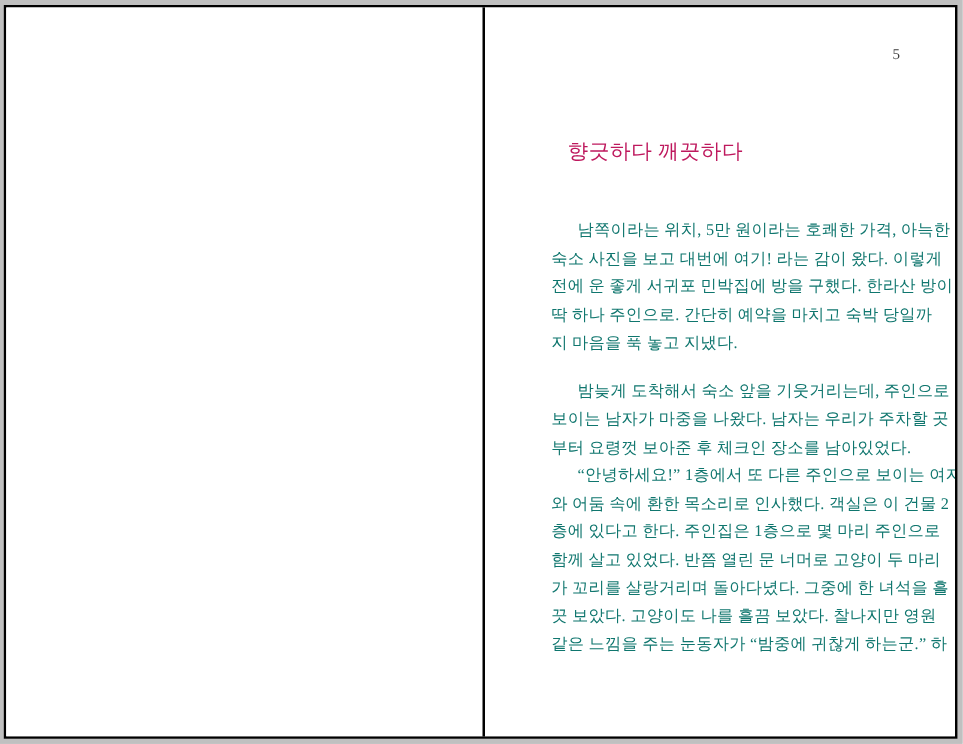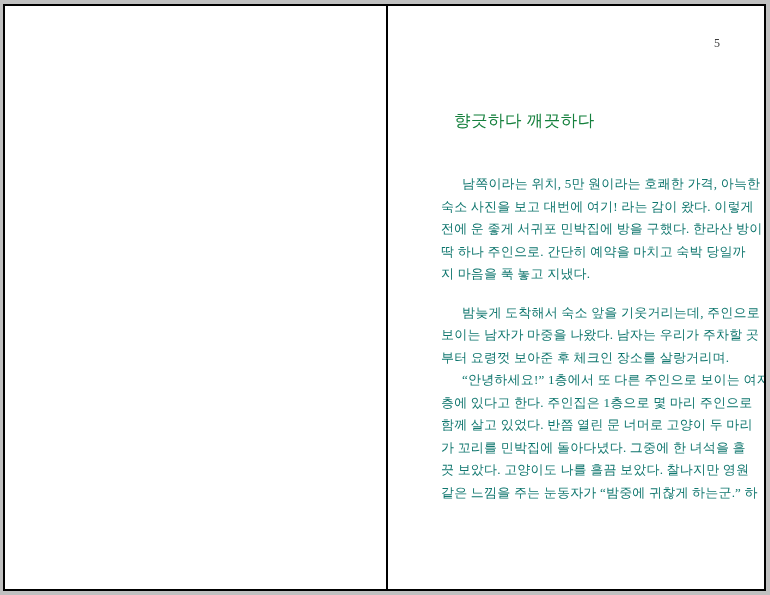--- a/index.html
+++ b/index.html
@@ -52,21 +52,21 @@
     color: #3c3c3c;
   }
   .chapter-title {
     position: absolute;
     left: 66px;
     top: 104px;
     margin: 0;
     font-size: 16.5px;
     font-weight: normal;
     letter-spacing: 0.5px;
-    color: #15803d;
+    color: #be185d;
     white-space: nowrap;
   }
   .body-text {
     position: absolute;
     left: 53px;
     top: 167px;
     width: 318px;
     font-size: 13px;
     line-height: 22.5px;
     color: #0f766e;
@@ -98,25 +98,26 @@
         <div class="paragraph">
           <div class="line first">남쪽이라는 위치, 5만 원이라는 호쾌한 가격, 아늑한</div>
           <div class="line">숙소 사진을 보고 대번에 여기! 라는 감이 왔다. 이렇게</div>
           <div class="line">전에 운 좋게 서귀포 민박집에 방을 구했다. 한라산 방이</div>
           <div class="line">딱 하나 주인으로. 간단히 예약을 마치고 숙박 당일까</div>
           <div class="line">지 마음을 푹 놓고 지냈다.</div>
         </div>
         <div class="paragraph scene-gap">
           <div class="line first">밤늦게 도착해서 숙소 앞을 기웃거리는데, 주인으로</div>
           <div class="line">보이는 남자가 마중을 나왔다. 남자는 우리가 주차할 곳</div>
-          <div class="line">부터 요령껏 보아준 후 체크인 장소를 살랑거리며.</div>
+          <div class="line">부터 요령껏 보아준 후 체크인 장소를 남아있었다.</div>
         </div>
         <div class="paragraph">
           <div class="line first">“안녕하세요!” 1층에서 또 다른 주인으로 보이는 여자</div>
+          <div class="line">와 어둠 속에 환한 목소리로 인사했다. 객실은 이 건물 2</div>
           <div class="line">층에 있다고 한다. 주인집은 1층으로 몇 마리 주인으로</div>
           <div class="line">함께 살고 있었다. 반쯤 열린 문 너머로 고양이 두 마리</div>
-          <div class="line">가 꼬리를 민박집에 돌아다녔다. 그중에 한 녀석을 흘</div>
+          <div class="line">가 꼬리를 살랑거리며 돌아다녔다. 그중에 한 녀석을 흘</div>
           <div class="line">끗 보았다. 고양이도 나를 흘끔 보았다. 찰나지만 영원</div>
           <div class="line">같은 느낌을 주는 눈동자가 “밤중에 귀찮게 하는군.” 하</div>
         </div>
       </div>
   </div>
 </div>
 
 </body></html>

